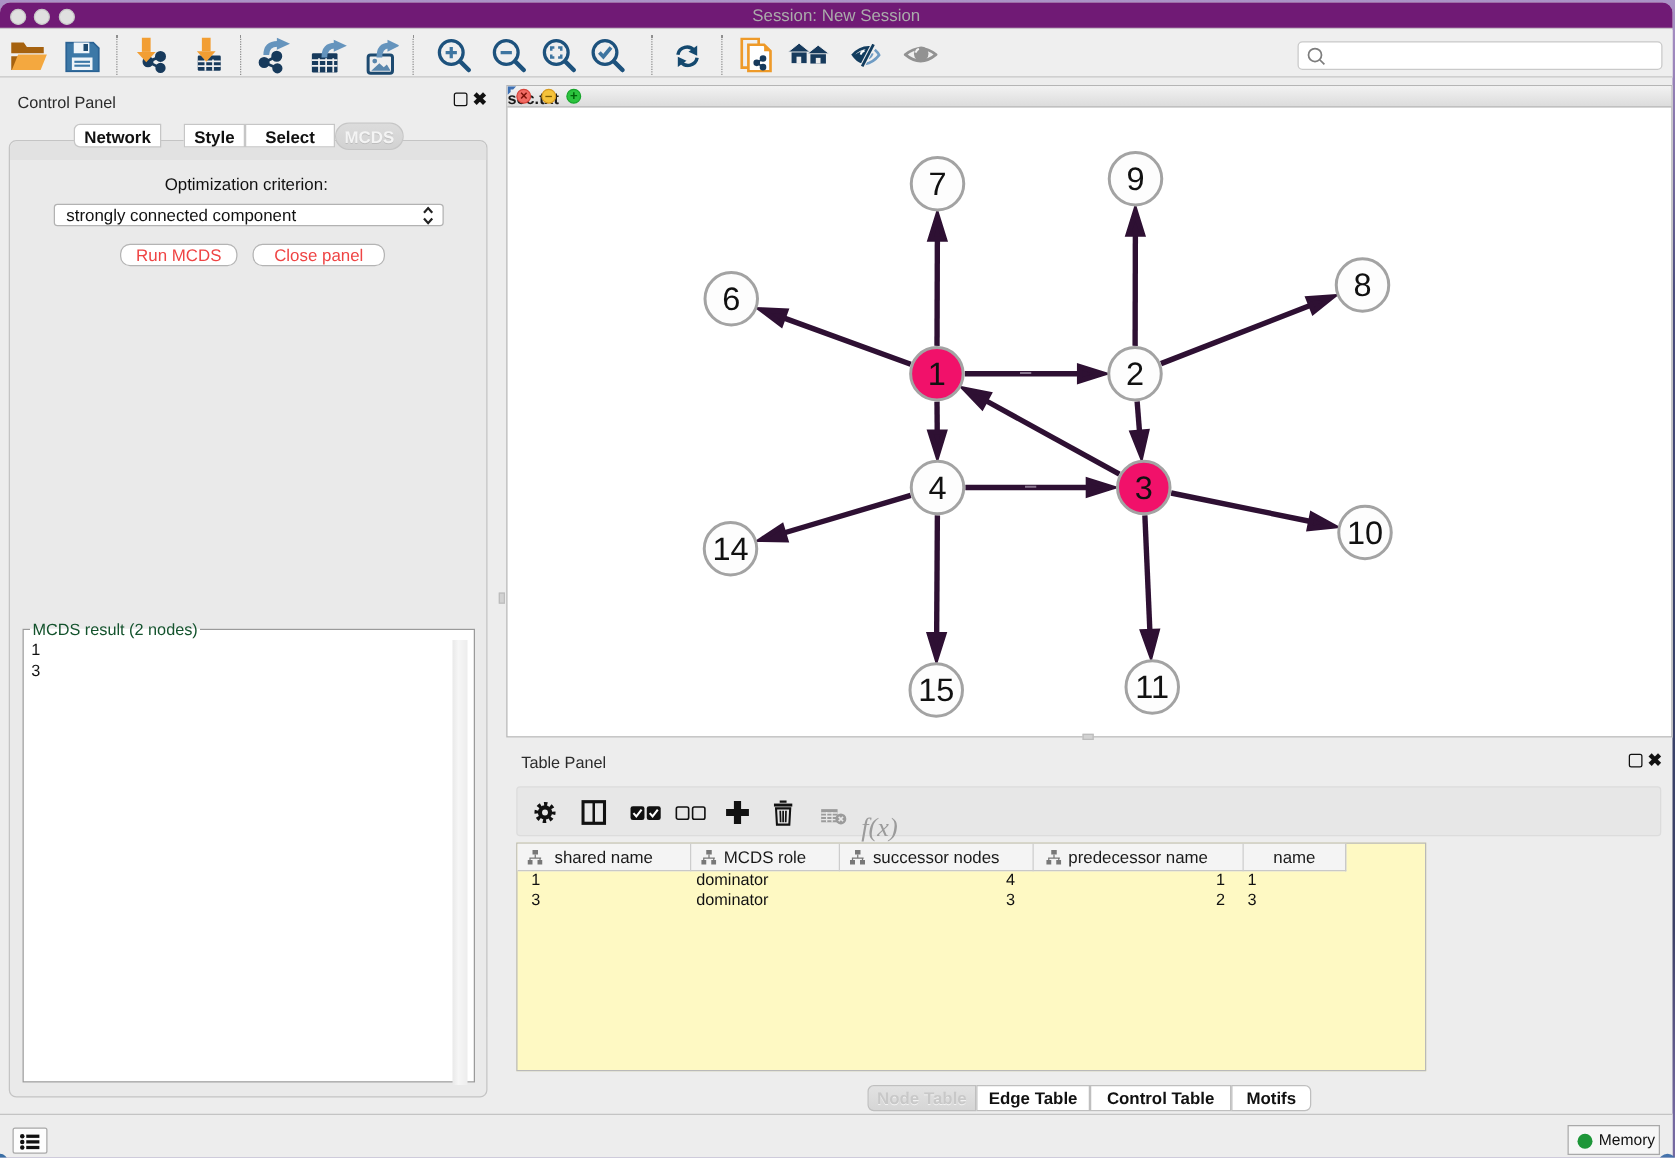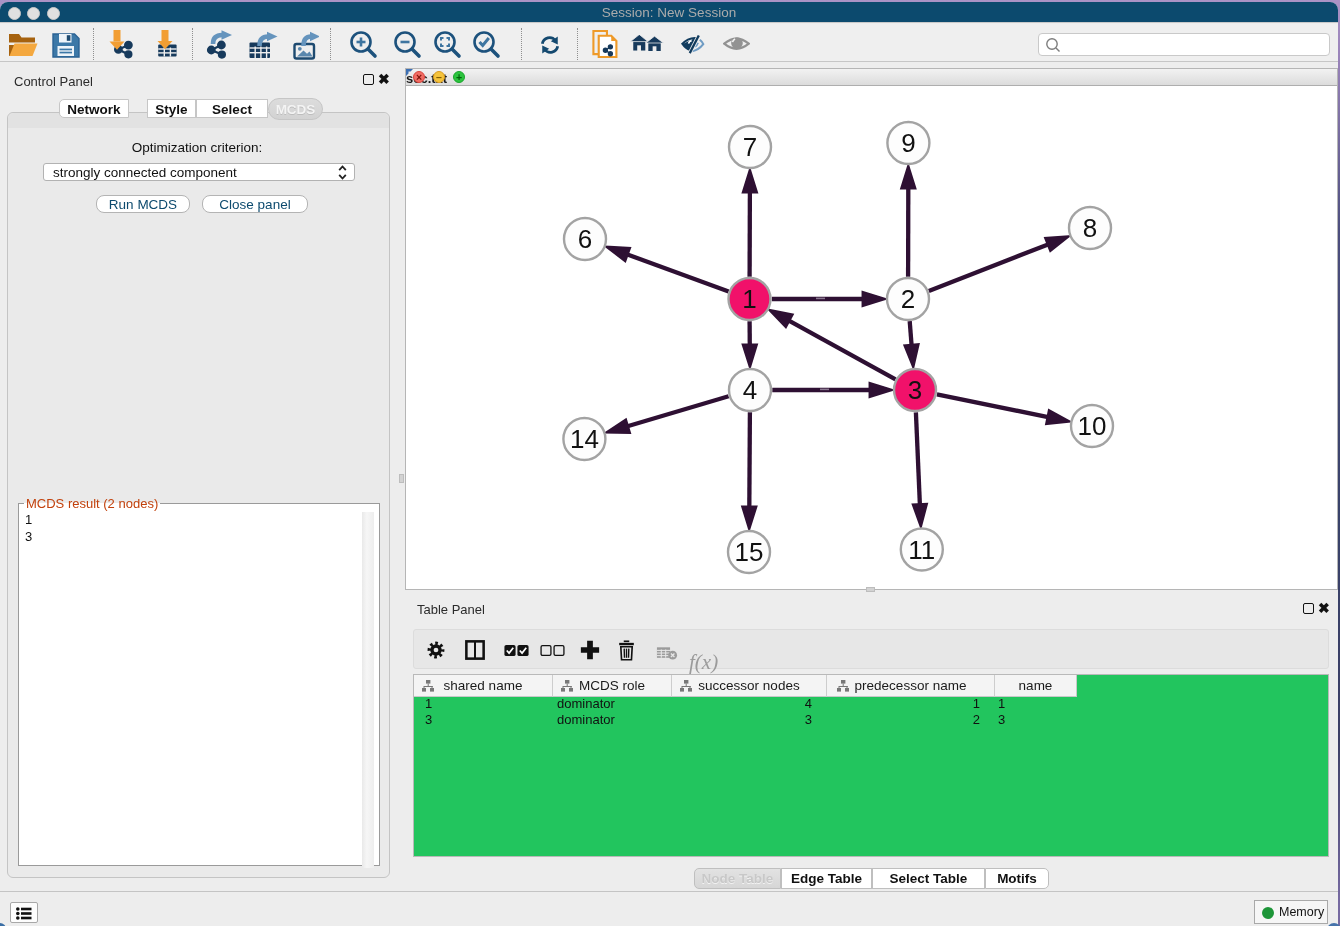--- a/index.html
+++ b/index.html
@@ -4,21 +4,21 @@
 <style>
   * { margin:0; padding:0; box-sizing:border-box; }
   html,body { width:1340px; height:926px; overflow:hidden; }
   body { font-family:"Liberation Sans", sans-serif; position:relative;
          background:linear-gradient(180deg,#ab93c6 0%,#9a84ba 6%,#4c4e7e 25%,#39426a 55%,#3c4066 80%,#7569a0 97%); }
   .abs { position:absolute; }
   #appwin { position:absolute; left:0; top:2px; width:1338px; height:924px;
             background:#ededed; border-radius:8px 8px 0 0; }
   
   #titlebar { position:absolute; left:0; top:0; width:100%; height:21px;
-              background:#0c4a6e; border-bottom:1px solid #c9c9c9; border-radius:8px 8px 0 0; }
+              background:#701a75; border-bottom:1px solid #c9c9c9; border-radius:8px 8px 0 0; }
   .tl-circle { position:absolute; top:5px; width:13px; height:13px; border-radius:50%;
                background:#e0e0e0; border:1px solid #c7c7c7; }
   #wintitle { position:absolute; top:3px; left:0; width:100%; text-align:center;
               font-size:13.5px; color:#ababab; }
   
   #toolbar { position:absolute; left:0; top:22px; width:100%; height:38px;
              background:#efefef; border-bottom:1px solid #c6c6c6; }
   .tbi { position:absolute; top:6px; width:32px; height:32px; }
   .tbsep { position:absolute; top:4px; height:32px; width:0;
            border-left:1px dotted #8f8f8f; }
@@ -30,37 +30,37 @@
   #cpanel-body { position:absolute; left:7px; top:49px; width:383px; height:766px;
                  background:#eaeaea; border:1px solid #c4c4c4; border-radius:6px; }
   .ptab { position:absolute; top:36px; height:19px; background:#fff; border:1px solid #c6c6c6;
           font-size:13.5px; font-weight:bold; color:#111; text-align:center; line-height:19px; z-index:5; }
   .ptabsel { background:linear-gradient(#dcdcdc,#d2d2d2); color:#f4f4f4;
              text-shadow:0 1px 0 #bdbdbd; border-radius:5px; top:35px; height:22px; line-height:22px; }
   .minbtn { position:absolute; width:11px; height:11px; border:1.5px solid #111; border-radius:2px; }
   .xbtn { position:absolute; font-size:14px; font-weight:bold; color:#111; line-height:11px; }
   
   .btn { position:absolute; background:#fff; border:1px solid #b4b4b4; border-radius:5px;
-         font-size:13.5px; color:#0c4a6e; text-align:center; }
+         font-size:13.5px; color:#ef4444; text-align:center; }
   
   #netwin { position:absolute; left:405px; top:66px; width:933px; height:522px;
             background:#fff; border:1px solid #b5b5b5; }
   #netwin-tb { position:absolute; left:0; top:0; width:100%; height:17px;
                background:linear-gradient(#f2f2f2,#dcdcdc); border-bottom:1px solid #aeaeae; }
   #netwin-title { position:absolute; top:1.5px; width:100%; 
                   font-size:13px; font-weight:bold; color:#1a1a1a; }
   .traffic { position:absolute; top:2px; width:12px; height:12px; border-radius:50%;
              font-size:10.5px; font-weight:bold; text-align:center; line-height:11px; }
   
   #tpanel { position:absolute; left:405px; top:595px; width:931px; height:294px; background:#ededed; }
   #tpanel-title { position:absolute; left:12px; top:5px; font-size:13px; color:#2b2b2b; }
   #ttoolbar { position:absolute; left:8px; top:32px; width:916px; height:40px;
               background:#e7e7e7; border:1px solid #dcdcdc; border-radius:3px; }
-  #ttable { position:absolute; left:8px; top:77px; width:916px; height:183px;
-            background:#22c55e; border:1px solid #b9b9b9; }
+  #ttable { position:absolute; left:8px; top:77px; width:728px; height:183px;
+            background:#fef9c3; border:1px solid #b9b9b9; }
   #thead { position:absolute; left:0; top:0; width:663px; height:22px; background:#f4f4f4;
            border-bottom:1px solid #c9c9c9; border-right:1px solid #c9c9c9; }
   .thcell { position:absolute; top:0; height:22px; font-size:13.5px; color:#1a1a1a;
             text-align:center; line-height:22px; border-right:1px solid #cdcdcd; }
   .trow { position:absolute; font-size:13px; color:#111; height:16px; line-height:16px; }
   .treeic { position:absolute; top:5px; }
   .btab { position:absolute; top:0; height:21px; background:#fff; border:1px solid #bfbfbf;
           font-size:13.5px; font-weight:bold; color:#111; text-align:center; line-height:19px; }
   
   #statusbar { position:absolute; left:0; top:889px; width:1338px; height:35px;
@@ -254,21 +254,21 @@
       <svg width="11" height="15" style="position:absolute; right:6px; top:1px;" viewBox="0 0 11 15">
           <path d="M2.2 5.2 L5.5 1.5 L8.8 5.2" fill="none" stroke="#222" stroke-width="1.8"></path>
           <path d="M2.2 9.8 L5.5 13.5 L8.8 9.8" fill="none" stroke="#222" stroke-width="1.8"></path>
         </svg>
     </div>
     <div class="abs" style="left:0; top:77px; width:394px; text-align:center; font-size:13.5px; color:#111;">Optimization criterion:</div>
     <div class="btn" style="left:96px; top:131.5px; width:94px; height:18.5px; line-height:17px; border-radius:8px;">Run MCDS</div>
     <div class="btn" style="left:202px; top:131.5px; width:106px; height:18.5px; line-height:17px; border-radius:8px;">Close panel</div>
 
     <fieldset style="position:absolute; left:18px; top:433px; width:362px; height:370px; border:1px solid #9a9a9a; background:#fff; border-radius:0;">
-      <legend style="font-size:13px; color:#c2410c; margin-left:5px; padding:0 2px;">MCDS result (2 nodes)</legend>
+      <legend style="font-size:13px; color:#14532d; margin-left:5px; padding:0 2px;">MCDS result (2 nodes)</legend>
       <div style="position:absolute; left:6px; top:1px; font-size:13px; color:#111; line-height:16.5px;">1<br>3</div>
       <div style="position:absolute; right:5px; top:1px; width:12px; height:356px; background:linear-gradient(90deg,#e9e9e9,#f6f6f6 40%,#ededed);"></div>
     </fieldset>
   </div>
 
   <div id="netwin">
     <div id="netwin-tb">
         <svg width="7" height="7" style="position:absolute;left:0;top:0;" viewBox="0 0 7 7">
           <path d="M0 0 H7 L4.5 2.5 H2.5 V4.5 L0 7 Z" fill="#3c6fb3"></path>
         </svg>
@@ -446,21 +446,21 @@
       <div class="trow" style="left:584px; top:21px;">1</div>
       <div class="trow" style="left:11px;  top:37px;">3</div>
       <div class="trow" style="left:143px; top:37px;">dominator</div>
       <div class="trow" style="left:258px; top:37px; width:140px; text-align:right;">3</div>
       <div class="trow" style="left:413px; top:37px; width:153px; text-align:right;">2</div>
       <div class="trow" style="left:584px; top:37px;">3</div>
     </div>
     <div style="position:absolute; left:0; top:271px; width:100%;">
       <div class="btab" style="left:289px; width:87px; background:linear-gradient(#e2e2e2,#d6d6d6); color:#c8c8c8; text-shadow:0 1px 0 #f2f2f2; border-radius:5px 0 0 5px;">Node Table</div>
       <div class="btab" style="left:376px; width:91px;">Edge Table</div>
-      <div class="btab" style="left:467px; width:113px;">Select Table</div>
+      <div class="btab" style="left:467px; width:113px;">Control Table</div>
       <div class="btab" style="left:580px; width:64px; border-radius:0 5px 5px 0;">Motifs</div>
     </div>
   </div>
 
   <div id="statusbar">
     <div style="position:absolute; left:10px; top:10px; width:28px; height:21px; background:#fdfdfd; border:1px solid #a8a8a8; border-radius:2px;">
       <svg width="16" height="13" viewBox="0 0 16 13" style="position:absolute;left:5px;top:3.5px;">
         <circle cx="1.8" cy="2" r="1.8" fill="#111"></circle>
           <circle cx="1.8" cy="6.5" r="1.8" fill="#111"></circle>
           <circle cx="1.8" cy="11" r="1.8" fill="#111"></circle>

